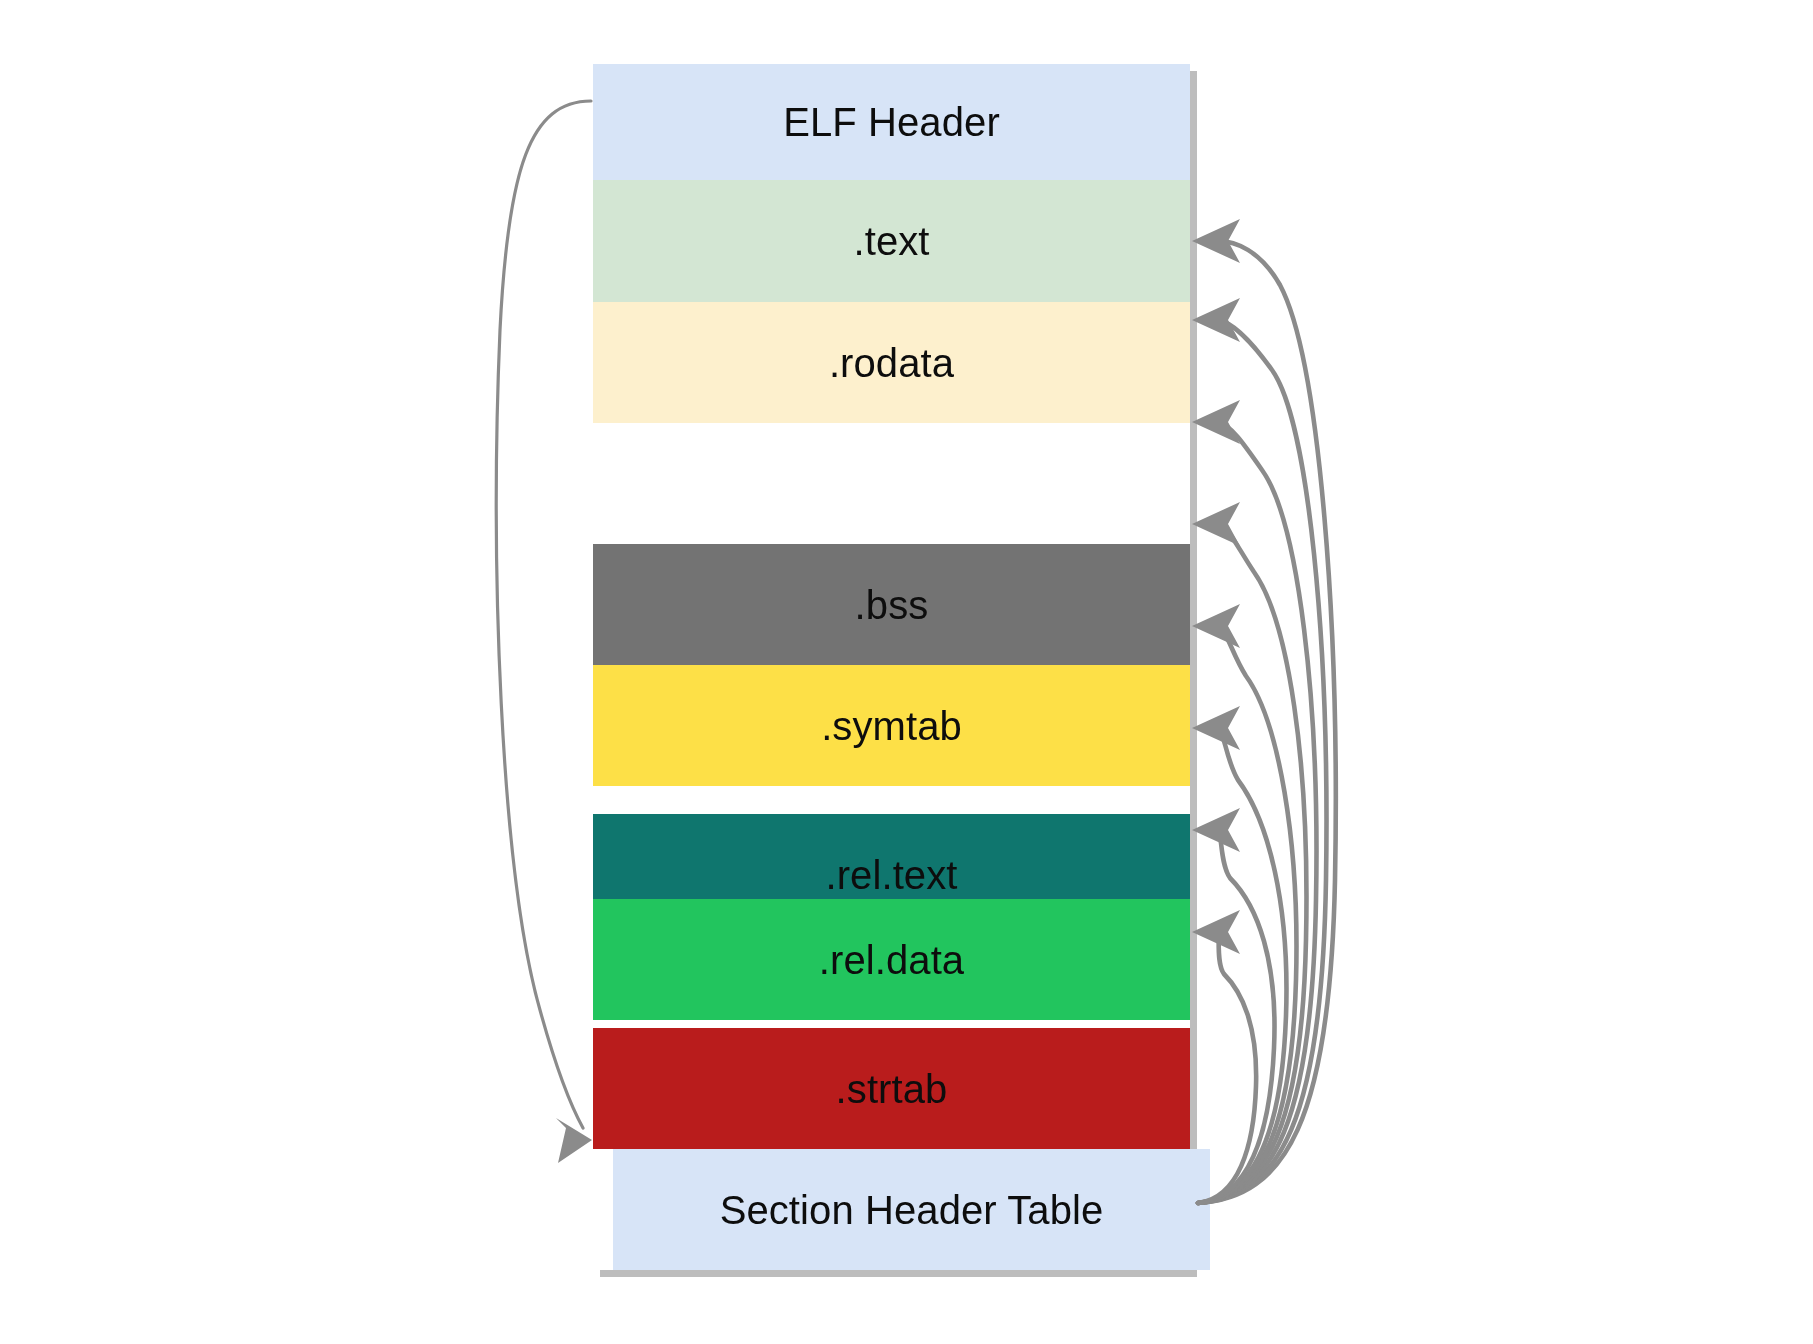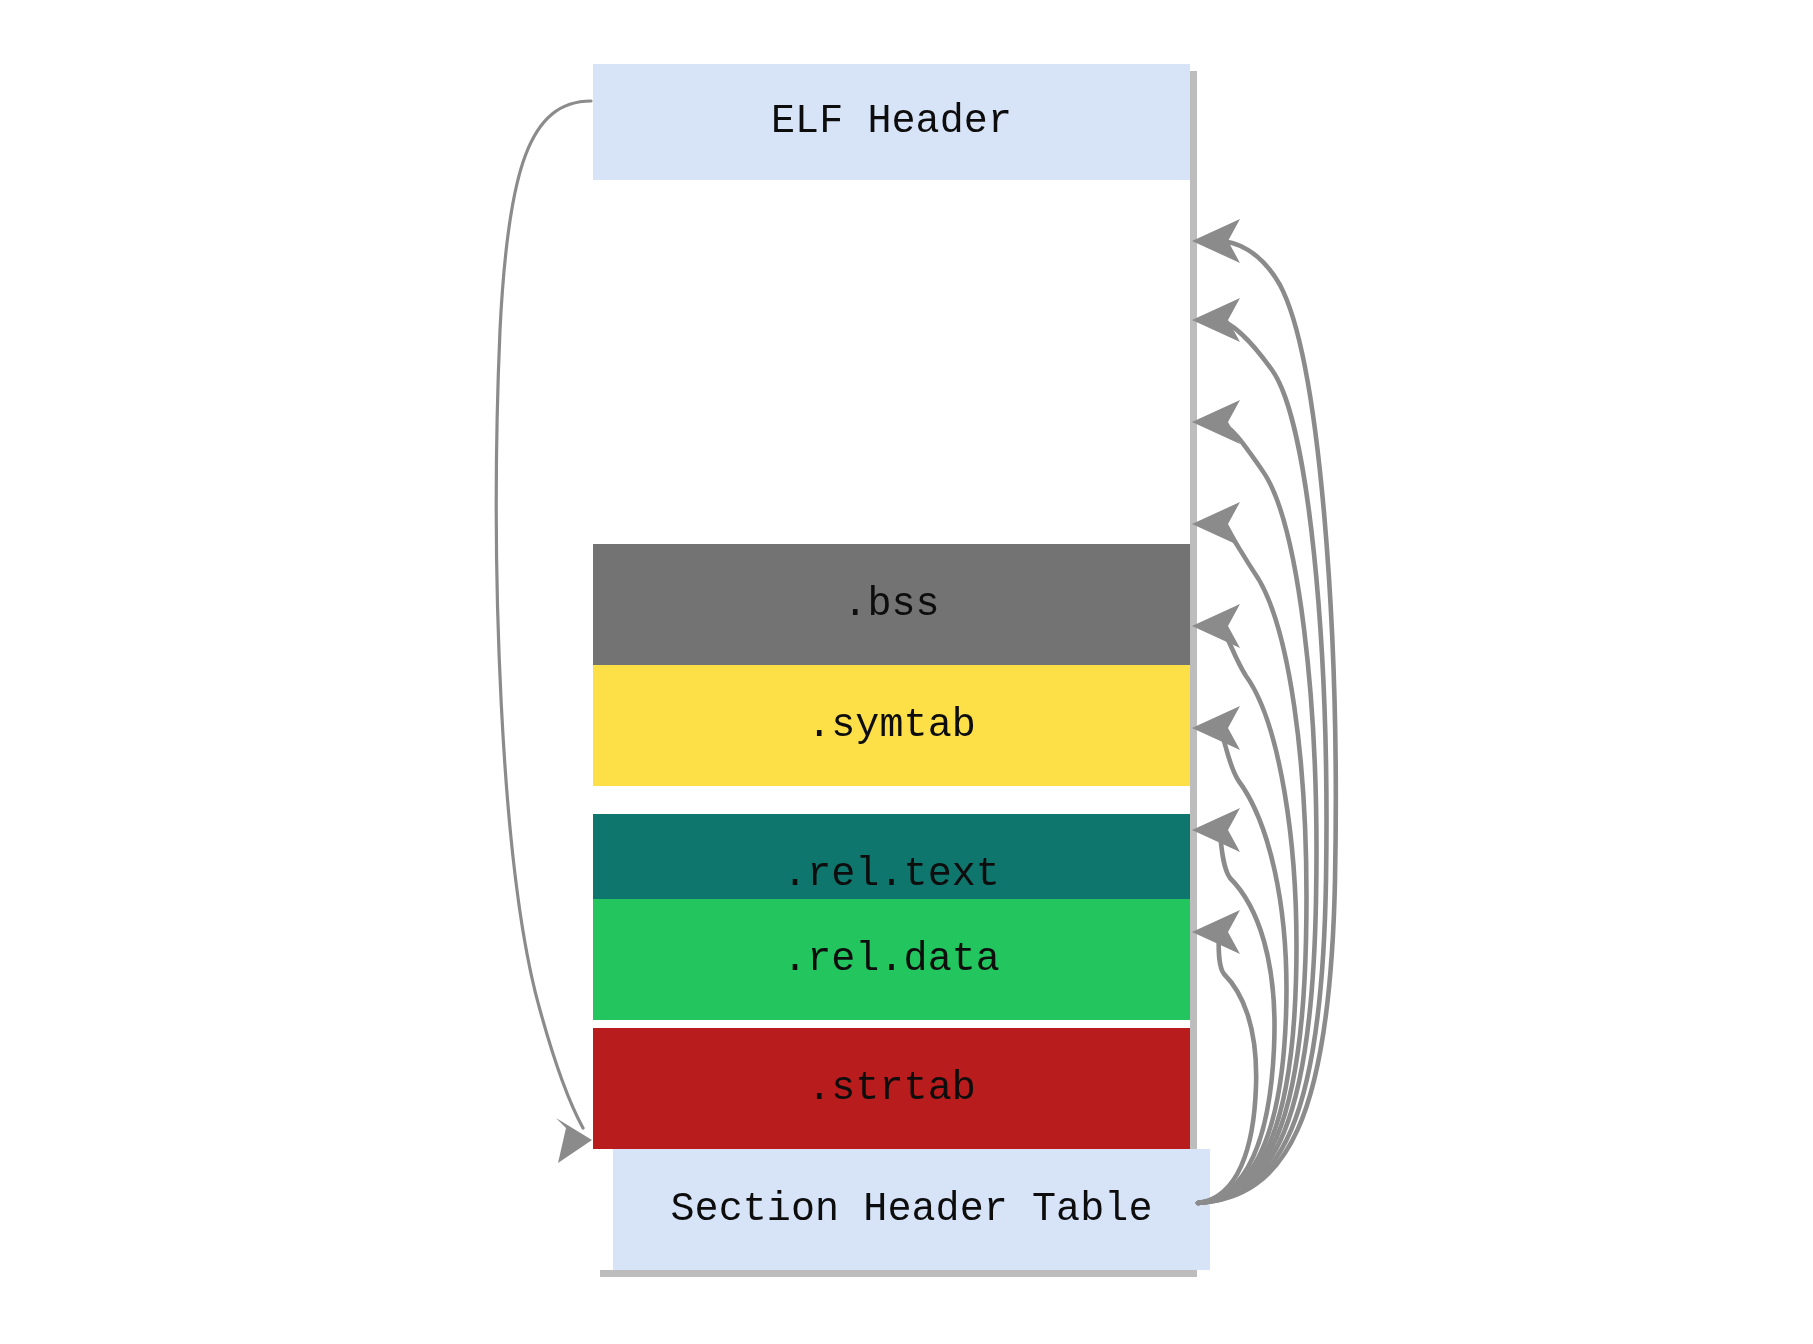--- a/index.html
+++ b/index.html
@@ -15,21 +15,20 @@
     overflow: hidden;
     font-family: "Liberation Sans", "DejaVu Sans", sans-serif;
   }
 
   #diagram-root {
     position: absolute;
     left: 0;
     top: 0;
     width: 1801px;
     height: 1344px;
-    font-family: Liberation Mono, monospace;
   }
 
   
   #elf-file-box {
     position: absolute;
     left: 593px;
     top: 64px;
     width: 597px;
     height: 1206px;
     box-shadow: 7px 7px 0 0 #bdbdbd;
@@ -91,21 +90,27 @@
 <body>
 
 <div id="diagram-root">
 
   <div id="elf-file-box">
 
     <div class="elf-section" style="top:0px;height:116px;background:#d7e4f7;">
       <span class="elf-section-label">ELF Header</span>
     </div>
 
+    <div class="elf-section" style="top:116px;height:122px;background:#d3e6d3;">
+      <span class="elf-section-label">.text</span>
+    </div>
 
+    <div class="elf-section" style="top:238px;height:121px;background:#fdf0cd;">
+      <span class="elf-section-label">.rodata</span>
+    </div>
 
 
     <div class="elf-section" style="top:480px;height:121px;background:#737373;">
       <span class="elf-section-label">.bss</span>
     </div>
 
     <div class="elf-section" style="top:601px;height:121px;background:#fde047;">
       <span class="elf-section-label">.symtab</span>
     </div>
 

